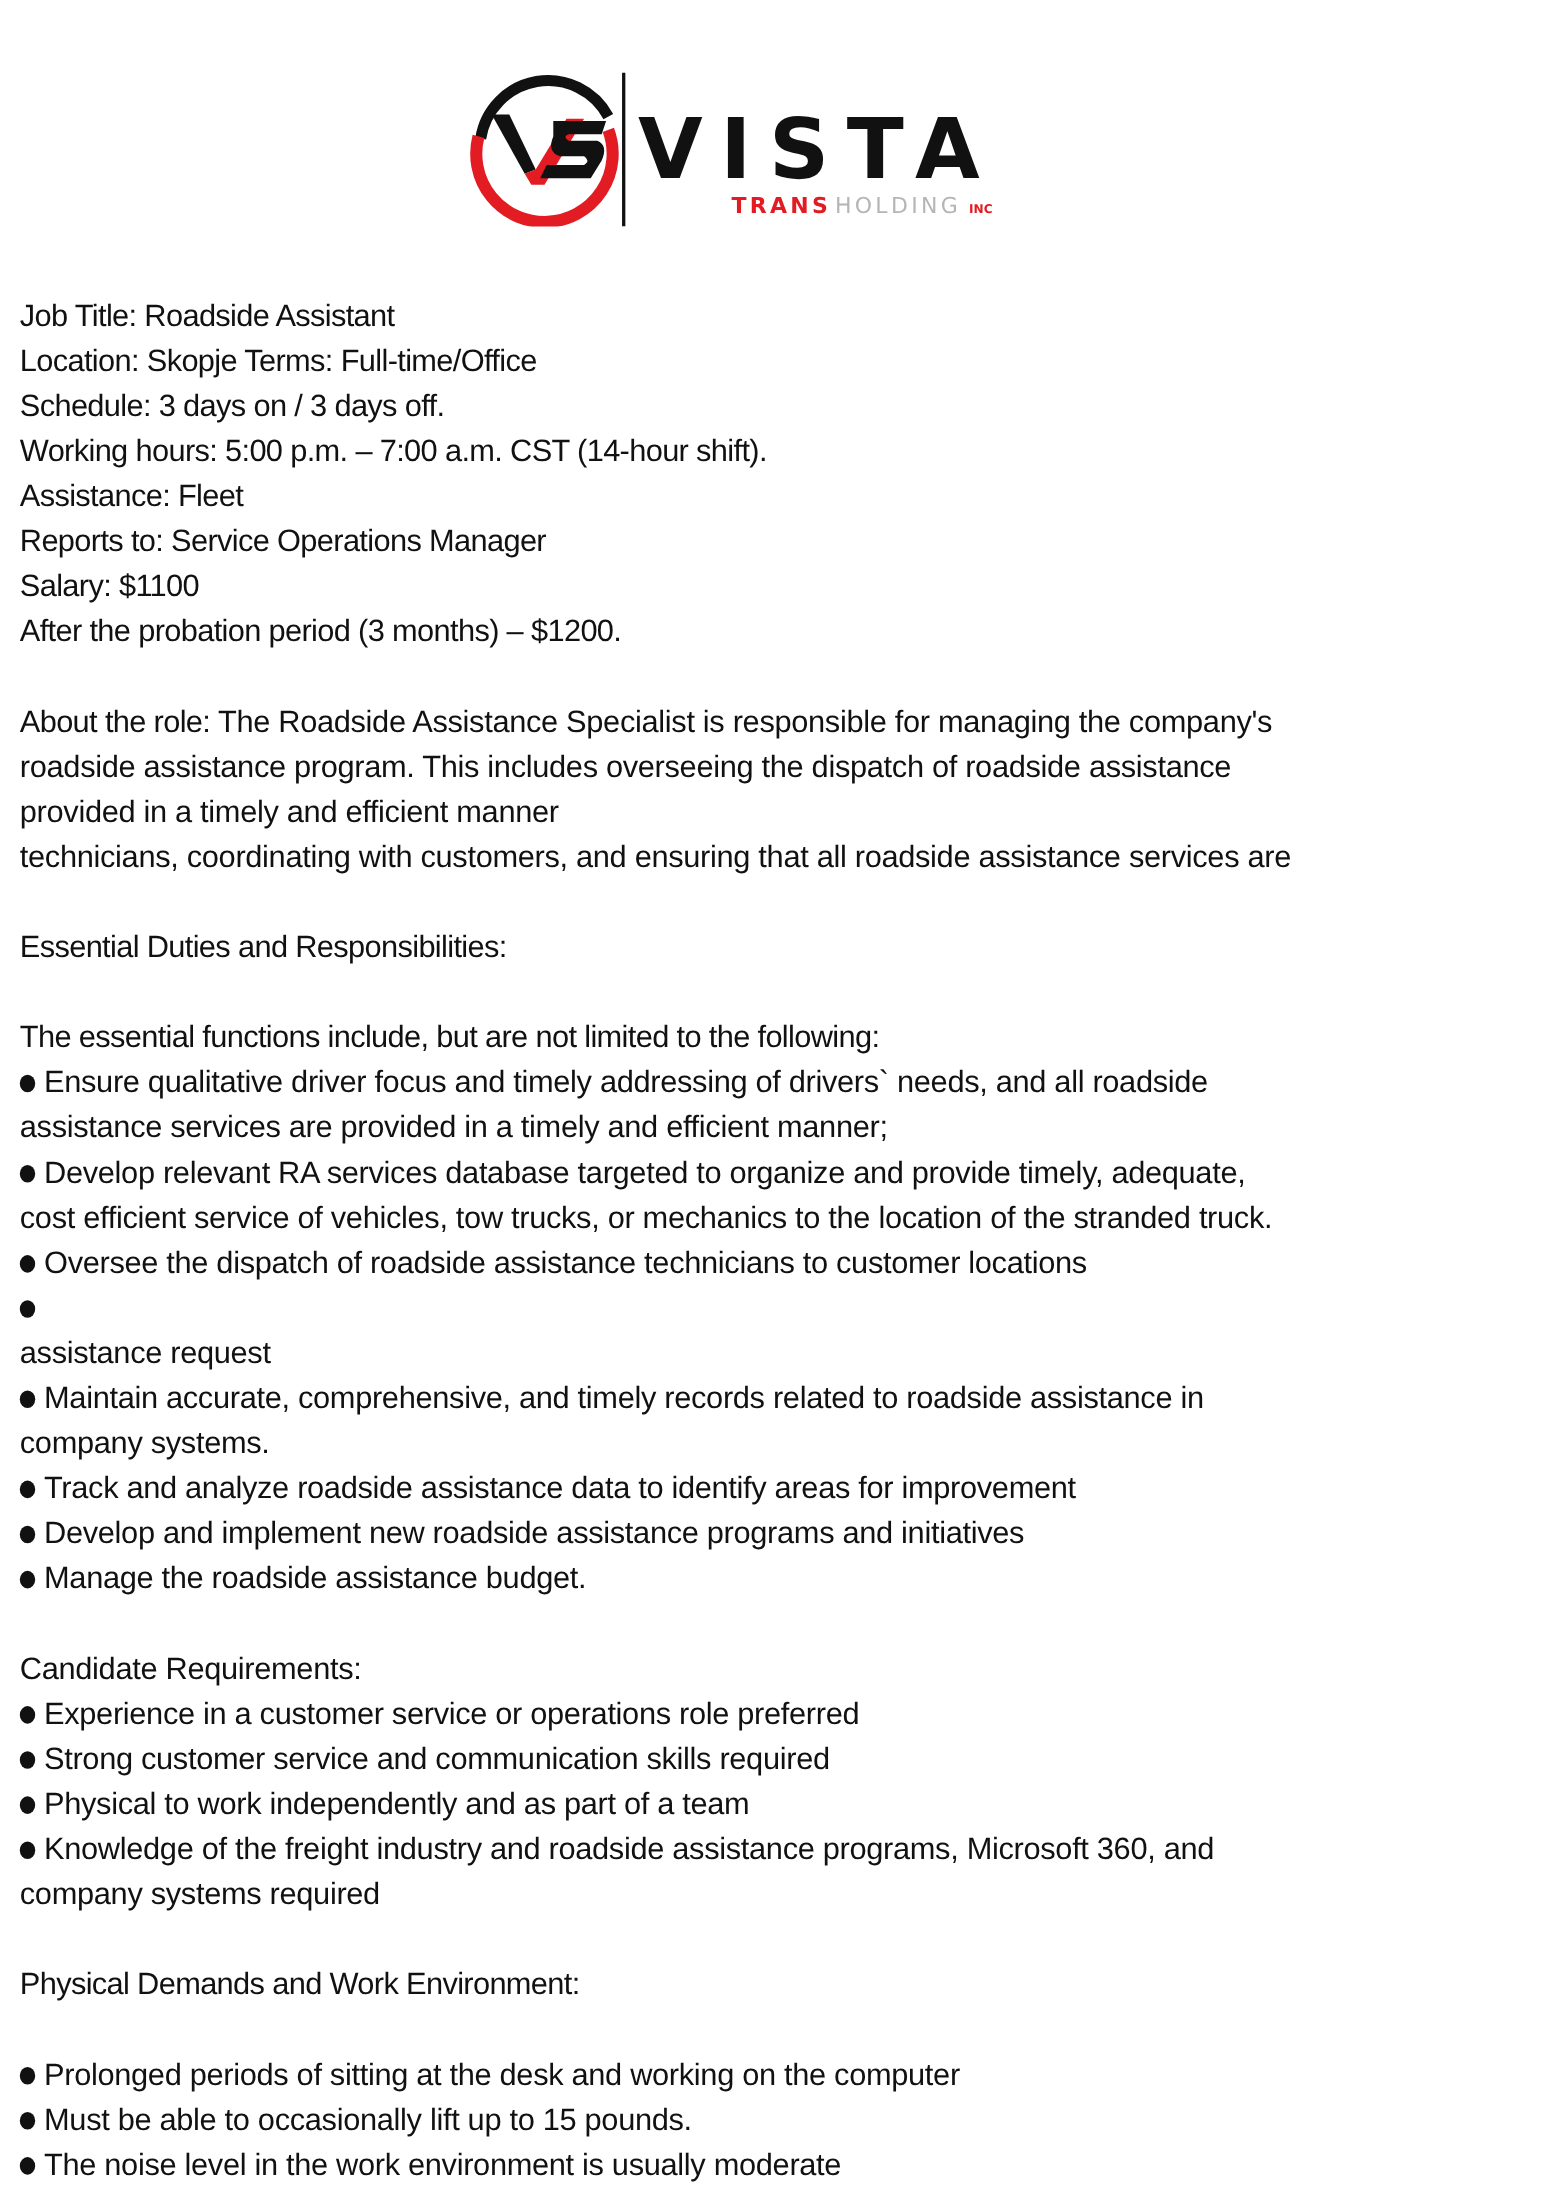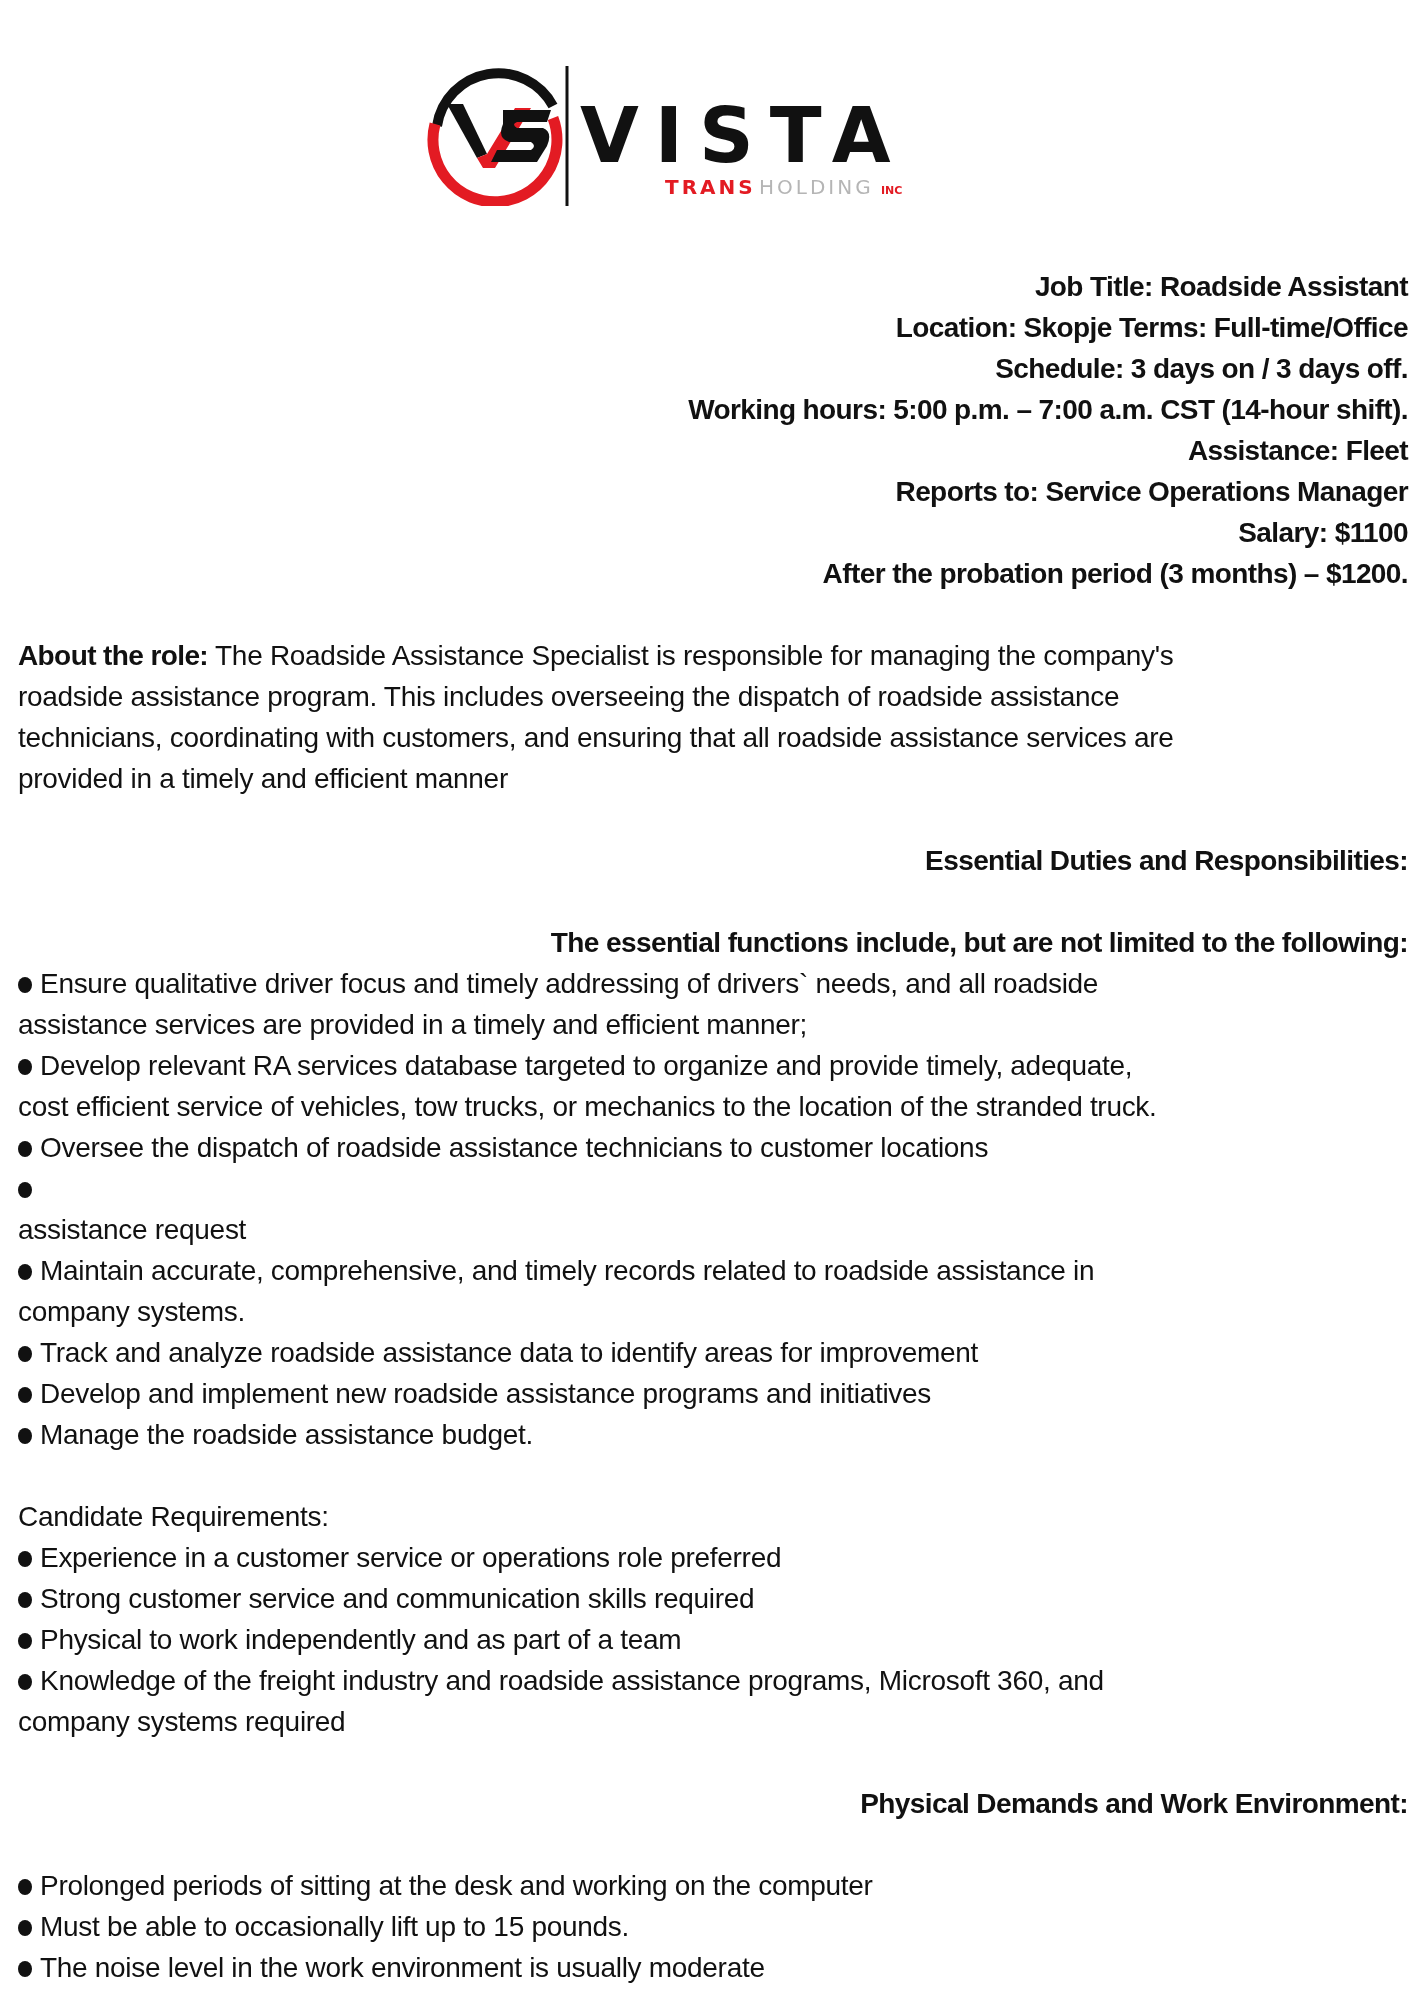--- a/index.html
+++ b/index.html
@@ -3,21 +3,21 @@
 <meta charset="utf-8">
 <style>
   html, body { margin:0; padding:0; background:#ffffff; }
   body { width:1414px; height:2000px; position:relative; overflow:hidden;
          font-family:"Liberation Sans", sans-serif; color:#111111; }
   .logo { position:absolute; left:0; top:0; width:1260px; height:220px; }
   .logo svg { position:absolute; left:425px; top:66px; }
   .doc { position:absolute; left:18px; top:266px; width:1390px;
          font-size:28px; line-height:41px; letter-spacing:-0.3px; }
   .line { white-space:nowrap; display:block; height:41px; }
-  .b { font-weight:bold; letter-spacing:-0.6px;text-align:right; }
+  .b { font-weight:normal; letter-spacing:-0.6px; }
   .gap { height:41px; }
   .dot { display:inline-block; width:14px; height:16px; border-radius:50%;
          background:#111; margin-right:8px; vertical-align:0px; }
 </style>
 </head>
 <body>
 
 <div class="logo">
   <svg width="580" height="140" viewBox="0 0 580 140">
 
@@ -45,22 +45,22 @@
     <span class="line b">Assistance: Fleet</span>
     <span class="line b">Reports to: Service Operations Manager</span>
     <span class="line b">Salary: $1100</span>
     <span class="line b">After the probation period (3 months) – $1200.</span>
   </div>
   <div class="gap"></div>
 
   <div>
     <span class="line"><span class="b">About the role:</span><span> The Roadside Assistance Specialist is responsible for managing the company's</span></span>
     <span class="line">roadside assistance program. This includes overseeing the dispatch of roadside assistance</span>
+    <span class="line">provided in a timely and efficient manner</span>
     <span class="line">technicians, coordinating with customers, and ensuring that all roadside assistance services are</span>
-    <span class="line">provided in a timely and efficient manner</span>
   </div>
   <div class="gap"></div>
 
   <div>
     <span class="line b">Essential Duties and Responsibilities:</span>
     <div class="gap"></div>
     <span class="line b">The essential functions include, but are not limited to the following:</span>
     <div id="duties-list">
         <div>
           <span class="line"><span class="dot"></span><span>Ensure qualitative driver focus and timely addressing of drivers` needs, and all roadside</span></span>

